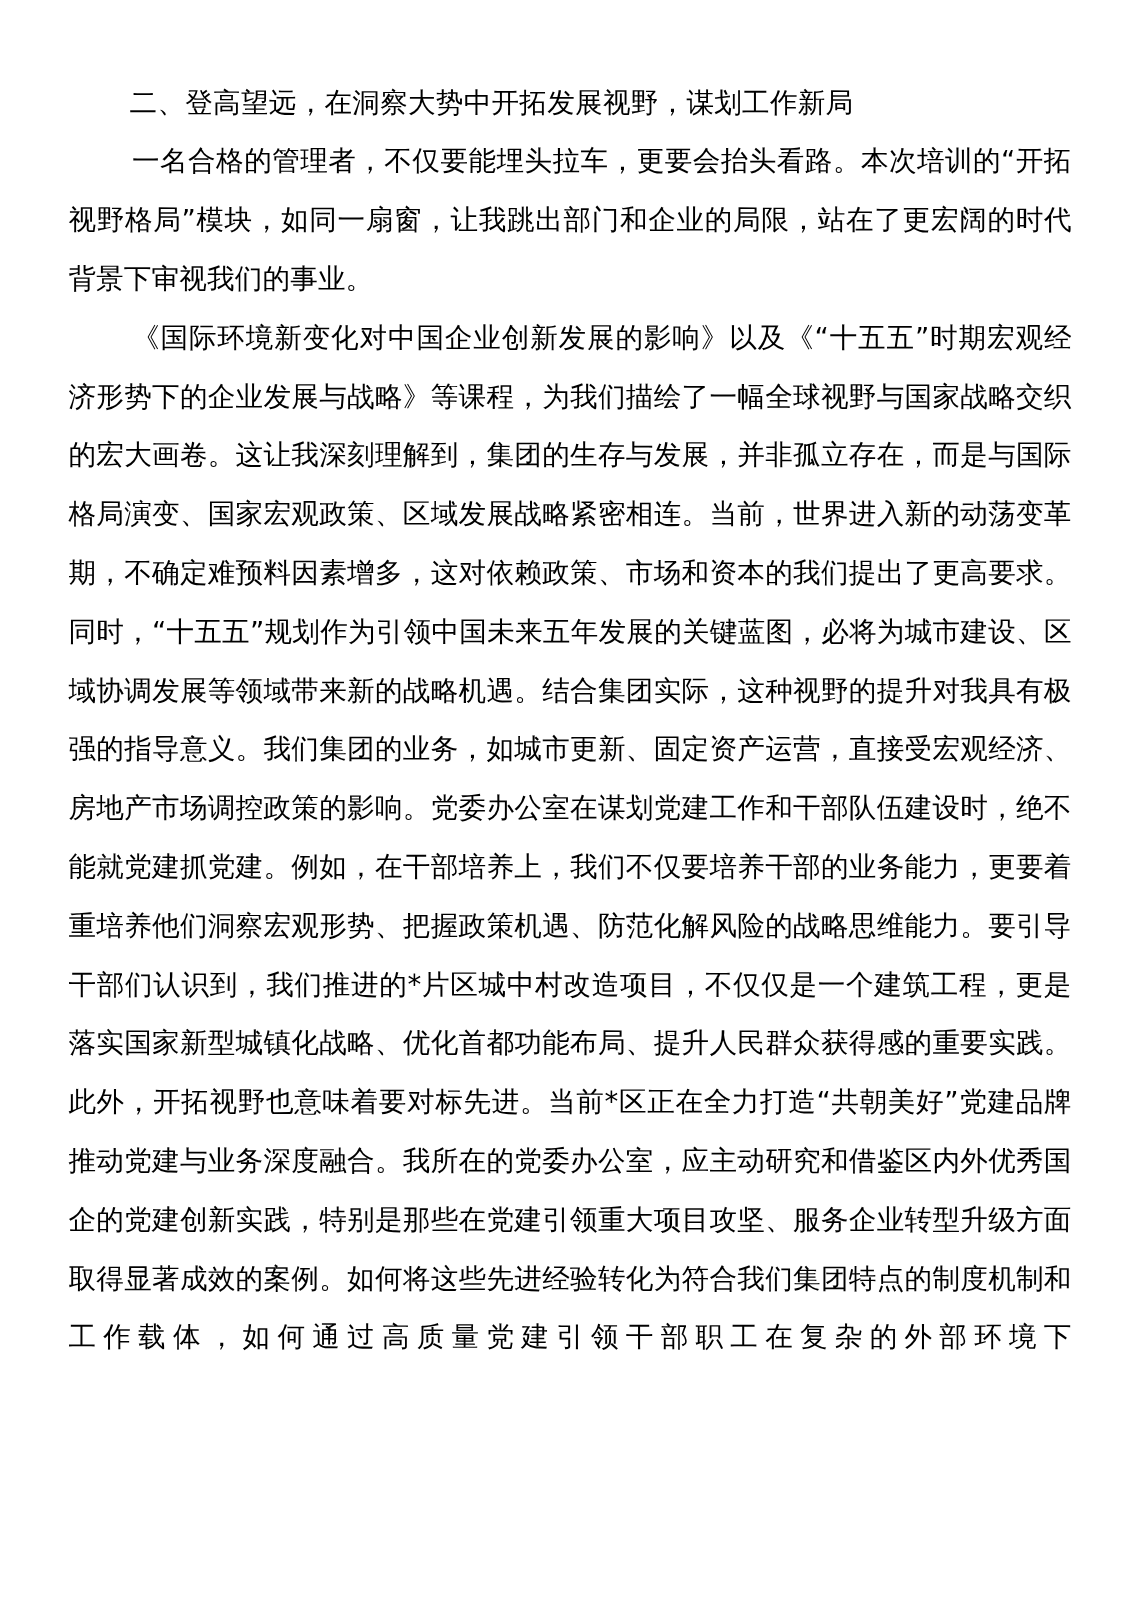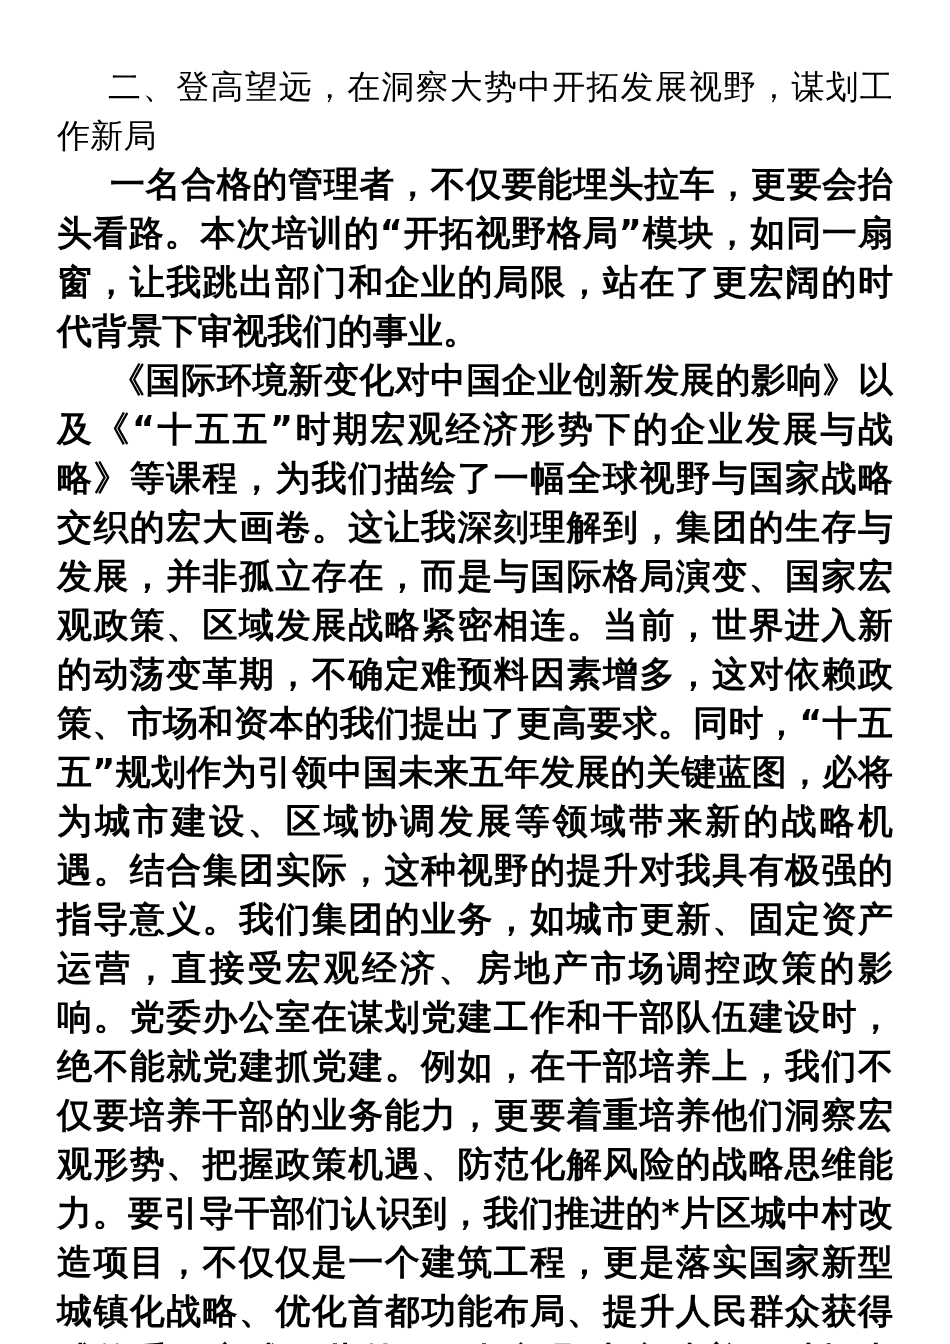--- a/index.html
+++ b/index.html
@@ -19,36 +19,36 @@
     width: 950px;
     height: 1344px;
     background: #ffffff;
     box-sizing: border-box;
     padding: 62px 57px 0 57px;
   }
   .doc-body {
     width: 836px;
   }
   .heading {
-    font-size: 33px;
+    font-size: 23px;
     line-height: 49px;
     letter-spacing: 0.2px;
     text-indent: 51px;
     font-weight: 400;
     text-align: justify;
     text-justify: inter-ideograph;
     white-space: normal;
     margin: 0;
   }
   .para {
-    font-size: 35px;
+    font-size: 23px;
     line-height: 49px;
     letter-spacing: 0.1px;
     text-indent: 53px;
-    font-weight: 700;
+    font-weight: 400;
     text-align: justify;
     text-justify: inter-ideograph;
     margin: 0;
     -webkit-font-smoothing: none;
   }
   .para-lastline-full {
     text-align-last: justify;
   }
 </style>
 </head>

